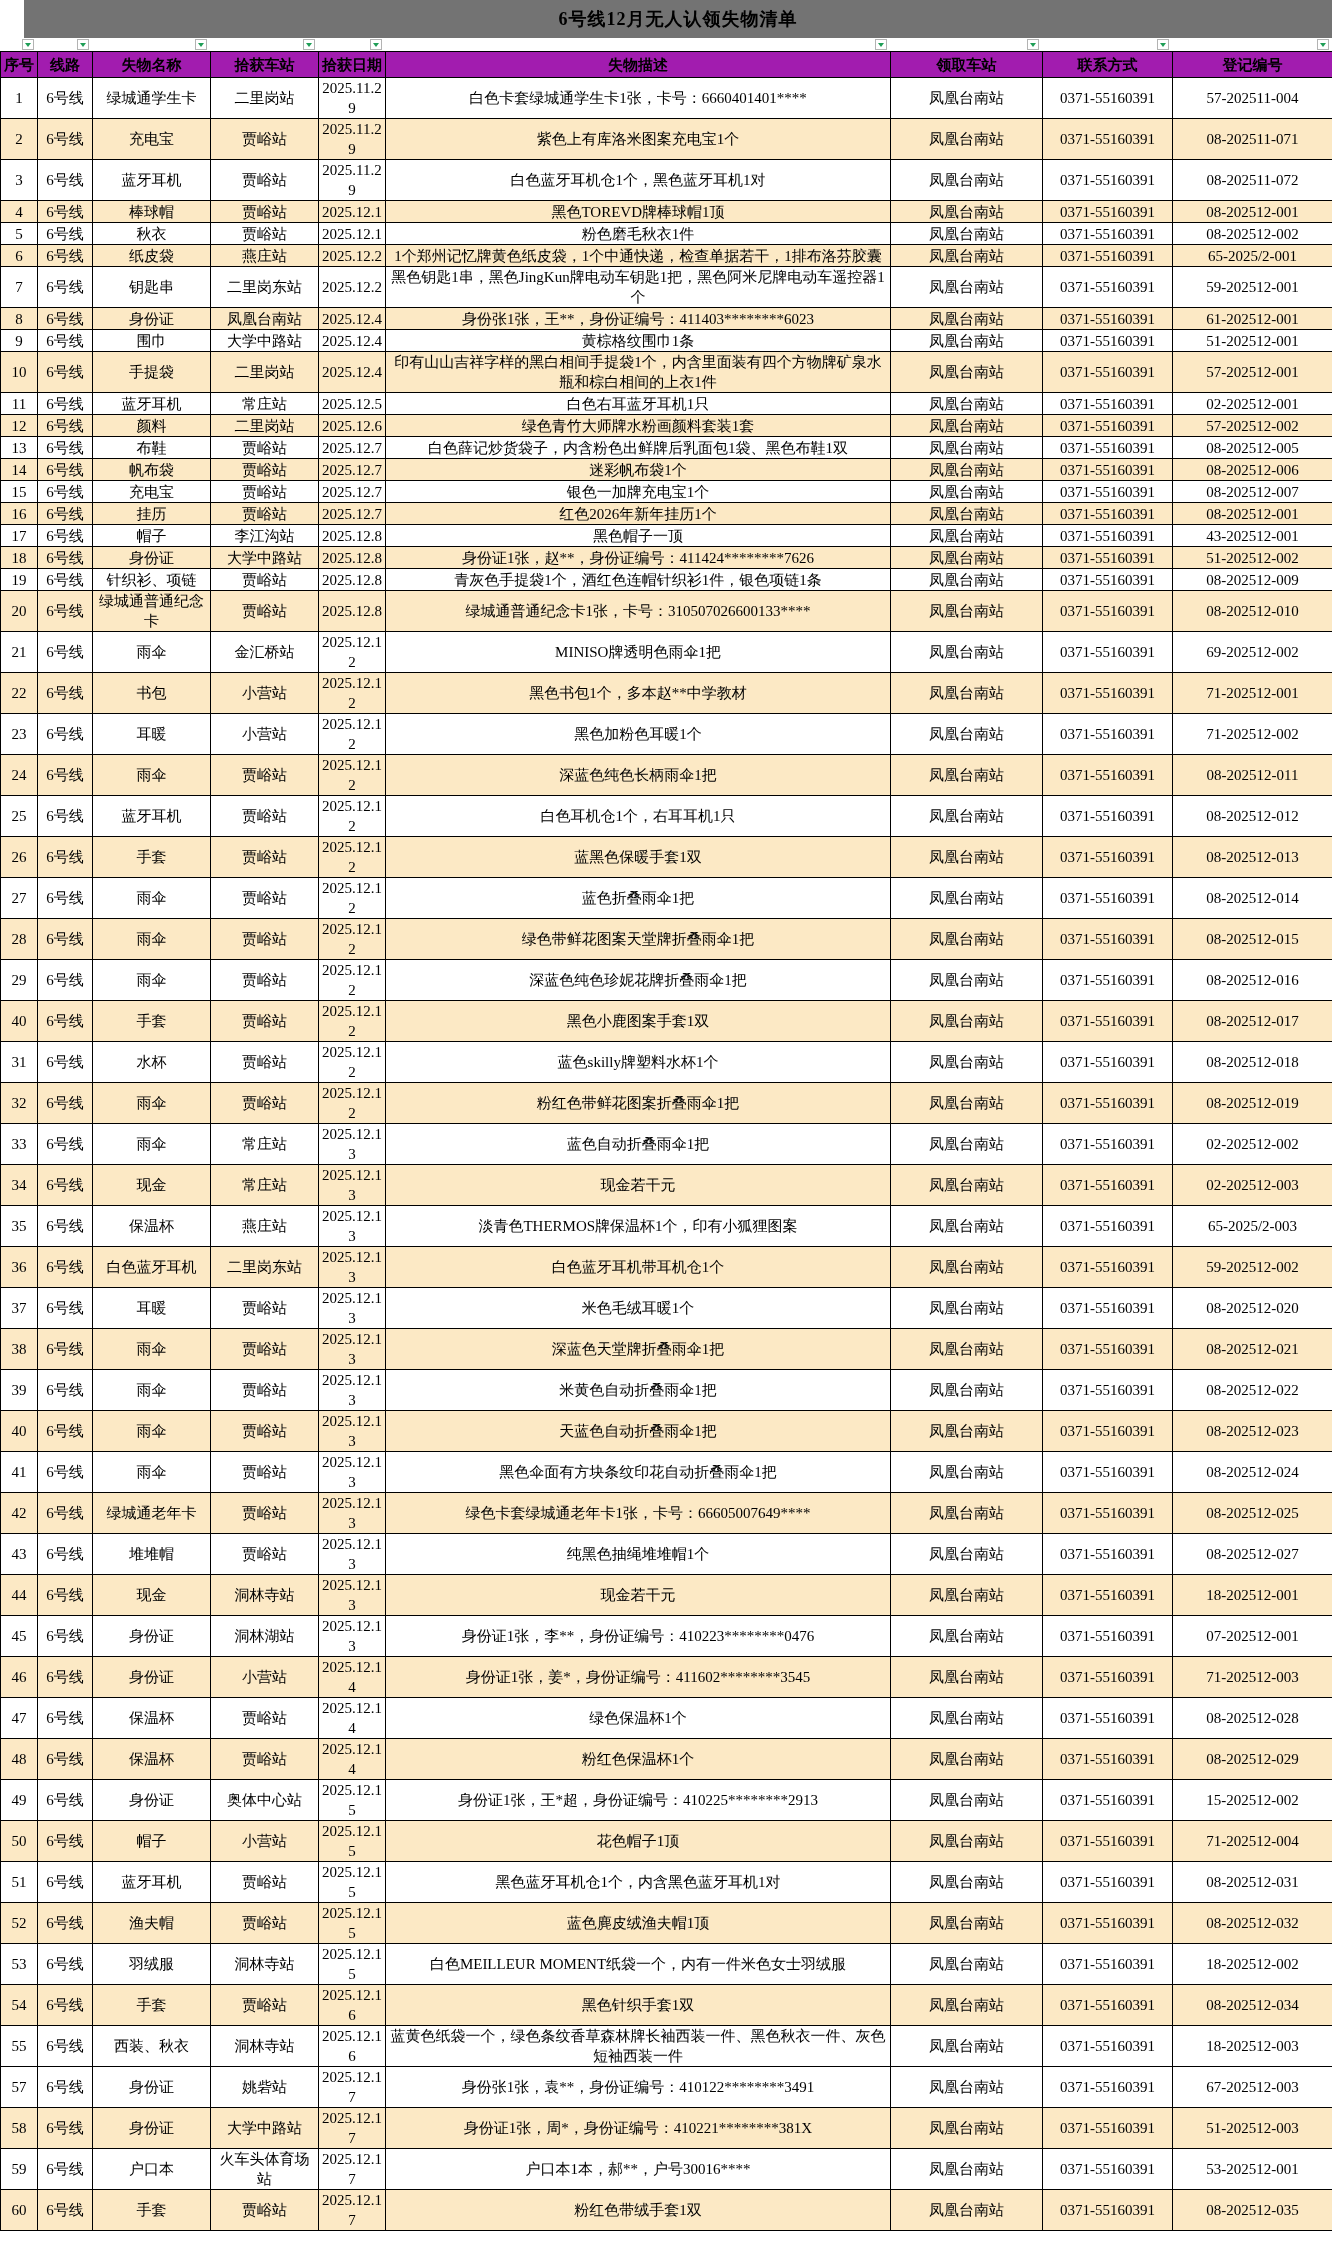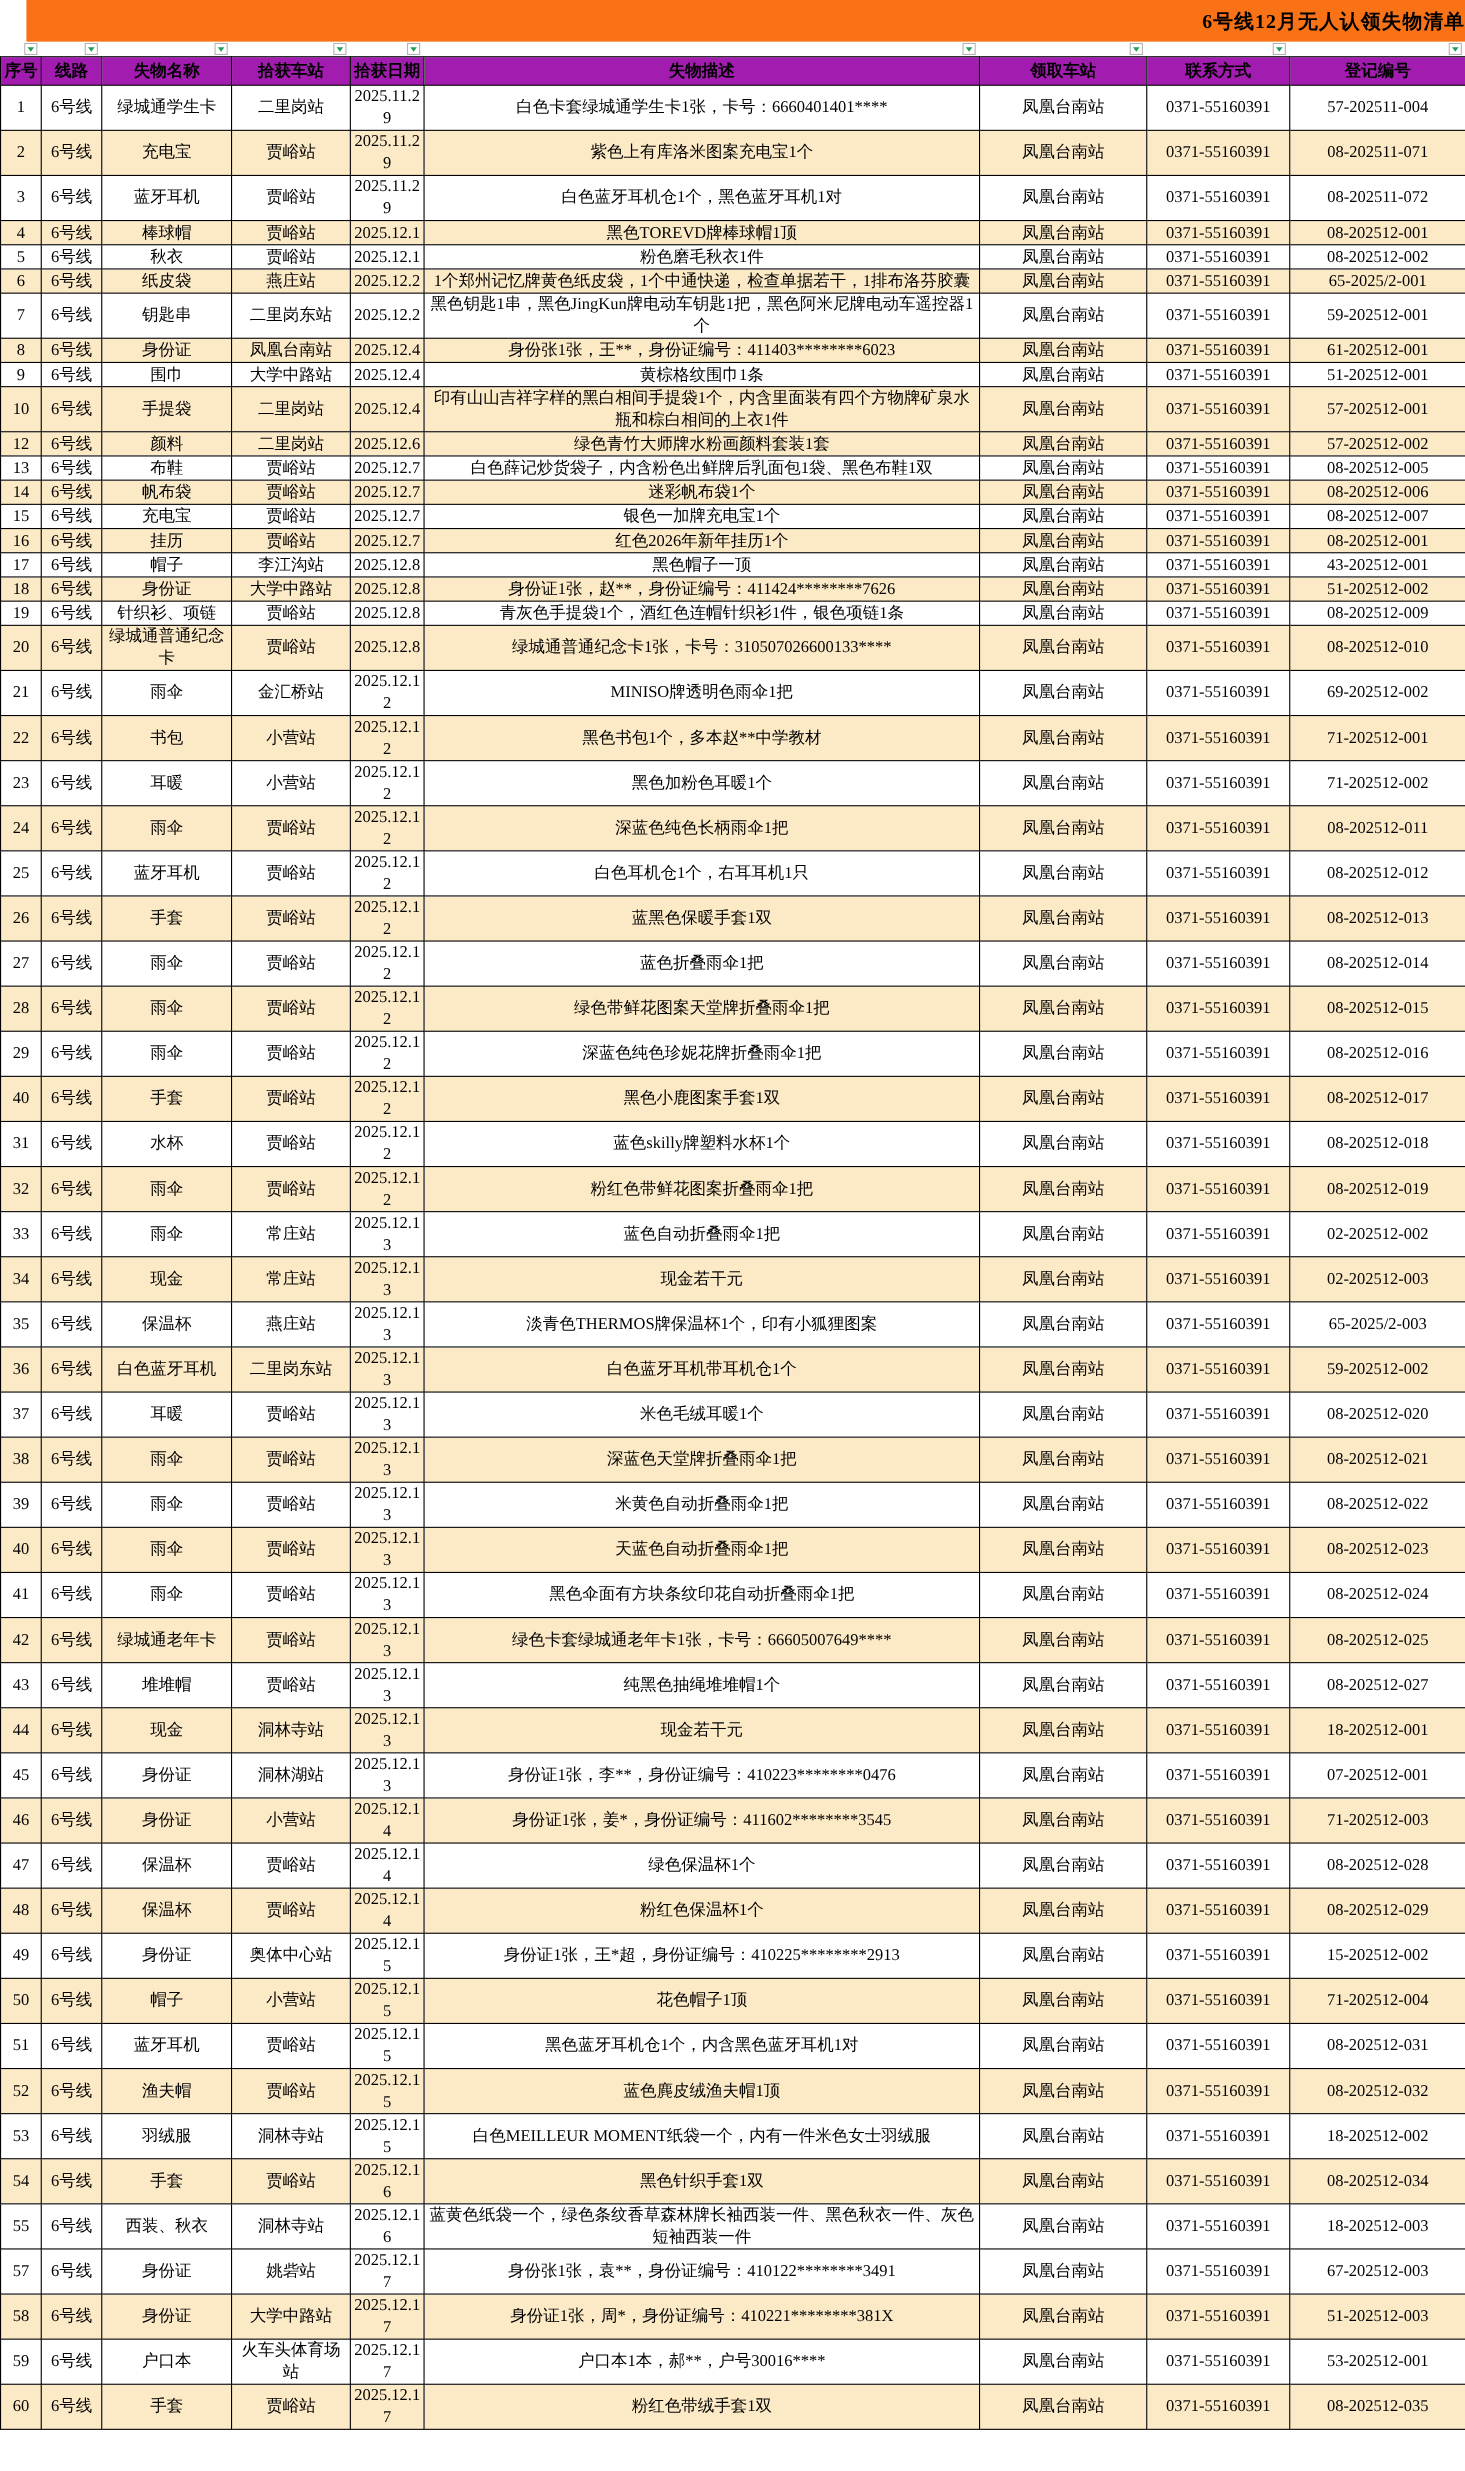--- a/index.html
+++ b/index.html
@@ -5,22 +5,22 @@
   html,body{margin:0;padding:0;background:#fff;}
   body{
     width:1332px;
     font-family:"Liberation Serif","DejaVu Serif",serif;
     color:#000;
     -webkit-font-smoothing:antialiased;
   }
   .sheet{width:1332px;}
   .title-row{
     height:38px;
-    display:flex;align-items:center;justify-content:flex-end;
-    background:#f97316;
+    display:flex;align-items:center;justify-content:center;
+    background:#737373;
     margin-left:24px;
   }
   .title-row .title{
     font-size:18px;font-weight:bold;letter-spacing:1px;
   }
   .filter-strip{
     position:relative;height:13px;background:#fff;
   }
   .filter-btn{
     position:absolute;top:1px;
@@ -225,20 +225,31 @@
           <td>10</td>
           <td>6号线</td>
           <td>手提袋</td>
           <td>二里岗站</td>
           <td>2025.12.4</td>
           <td>印有山山吉祥字样的黑白相间手提袋1个，内含里面装有四个方物牌矿泉水瓶和棕白相间的上衣1件</td>
           <td>凤凰台南站</td>
           <td>0371-55160391</td>
           <td>57-202512-001</td>
         </tr>
+        <tr>
+          <td>11</td>
+          <td>6号线</td>
+          <td>蓝牙耳机</td>
+          <td>常庄站</td>
+          <td>2025.12.5</td>
+          <td>白色右耳蓝牙耳机1只</td>
+          <td>凤凰台南站</td>
+          <td>0371-55160391</td>
+          <td>02-202512-001</td>
+        </tr>
         <tr class="band">
           <td>12</td>
           <td>6号线</td>
           <td>颜料</td>
           <td>二里岗站</td>
           <td>2025.12.6</td>
           <td>绿色青竹大师牌水粉画颜料套装1套</td>
           <td>凤凰台南站</td>
           <td>0371-55160391</td>
           <td>57-202512-002</td>

